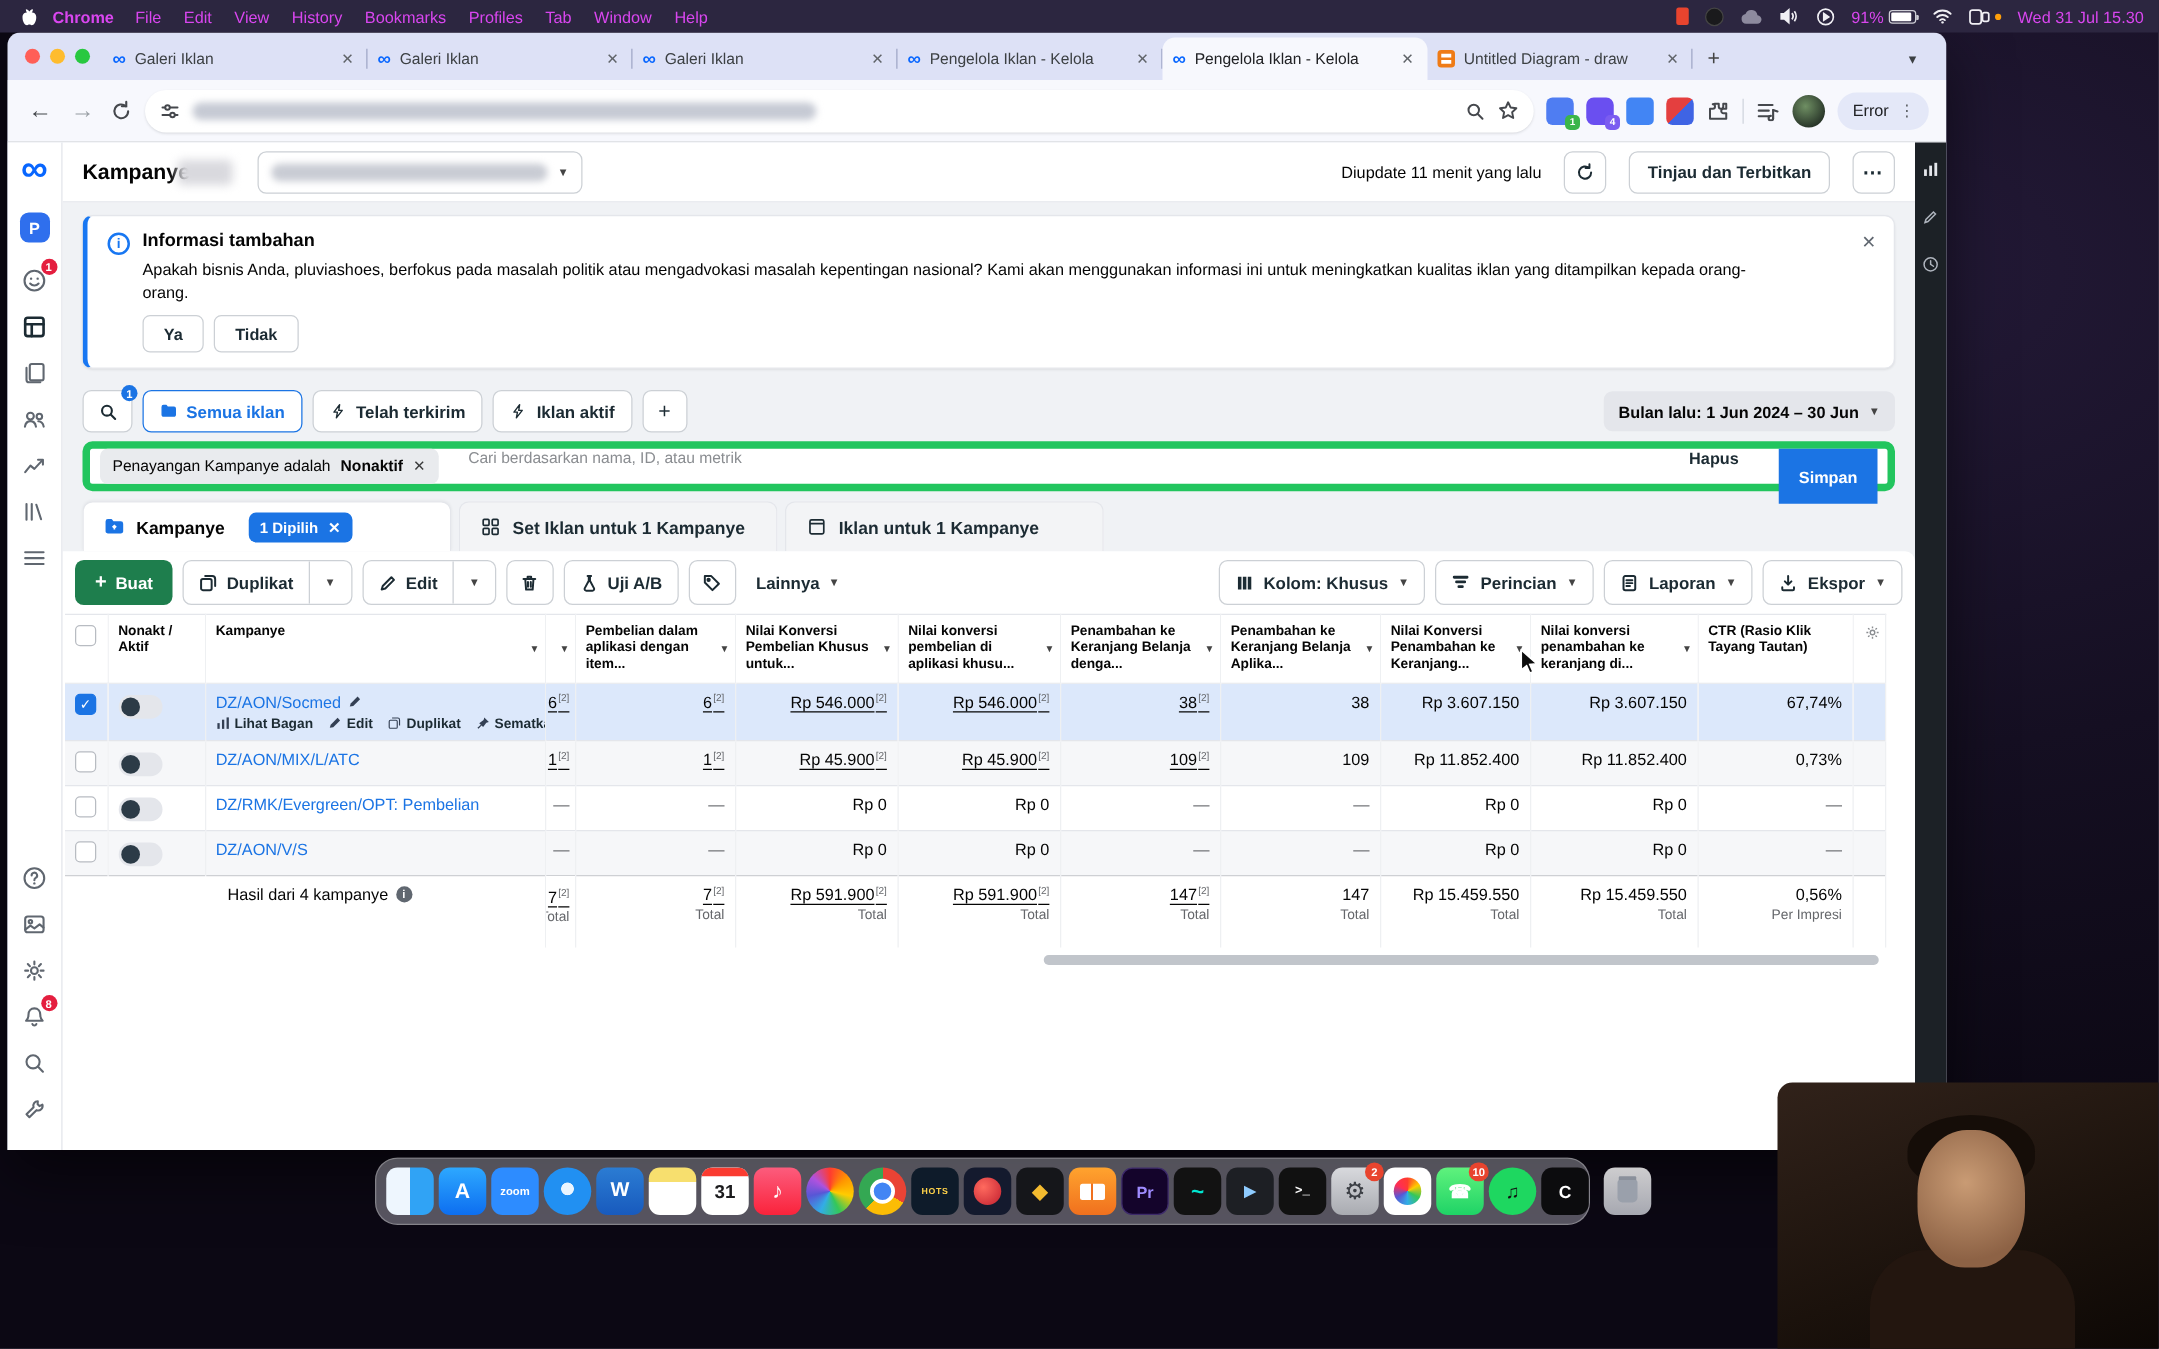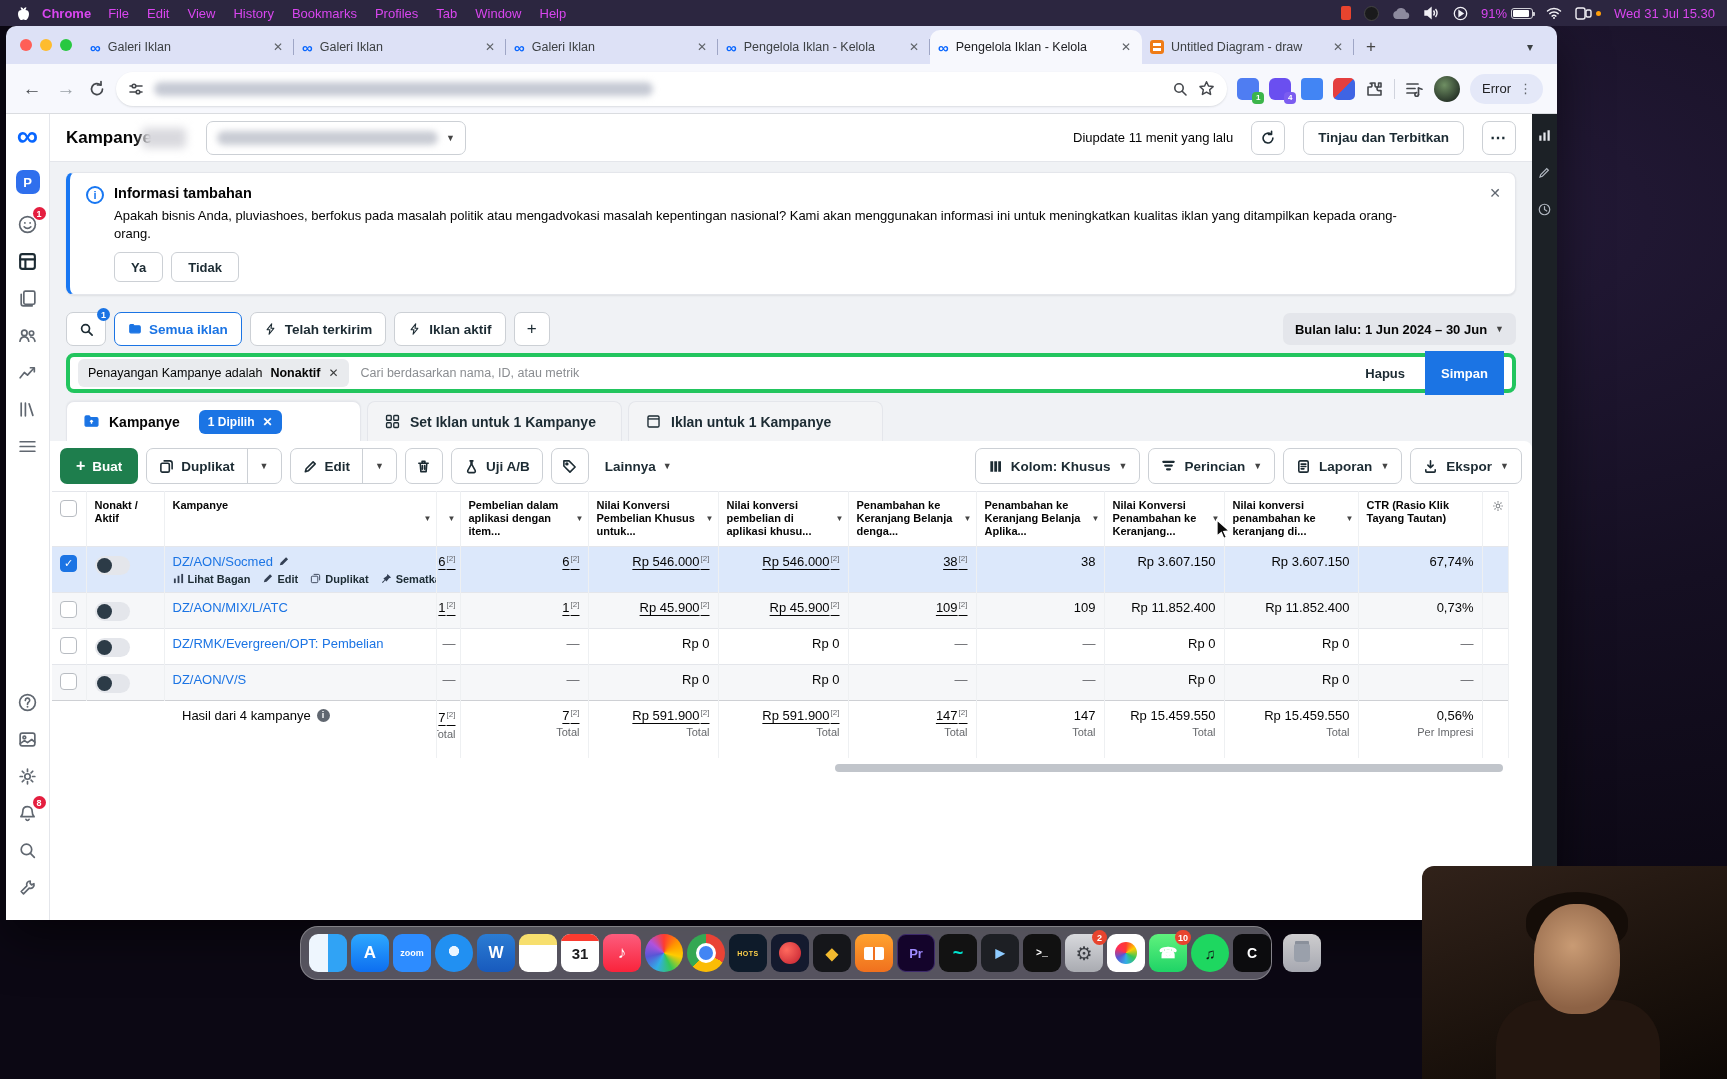--- a/index.html
+++ b/index.html
@@ -99,21 +99,21 @@
   .fsearch{width:40px;height:34px;background:#fff;border:1px solid #ccd0d5;border-radius:7px;display:flex;align-items:center;justify-content:center;position:relative}
   .fsearch svg{width:15px;height:15px;fill:none;stroke:#1c2b33;stroke-width:1.8;stroke-linecap:round}
   .fsearch .sbadge{top:-5px;right:-5px;background:#1b74e4}
   .fchip{height:34px;background:#fff;border:1px solid #ccd0d5;border-radius:7px;display:flex;align-items:center;gap:7px;padding:0 13px;font-size:13.5px;font-weight:600;color:#1c2b33}
   .fchip svg{width:14px;height:14px;fill:none;stroke:#1c2b33;stroke-width:1.6;stroke-linejoin:round}
   .fchip.active{border:1.5px solid #1b74e4;color:#1b74e4}
   .fchip.active svg{stroke:#1b74e4;fill:#1b74e4}
   .fplus{width:36px;height:34px;background:#fff;border:1px solid #ccd0d5;border-radius:7px;display:flex;align-items:center;justify-content:center;font-size:17px;color:#1c2b33}
   .datechip{margin-left:auto;height:32px;background:#e4e6eb;border-radius:7px;display:flex;align-items:center;gap:8px;padding:0 12px;font-size:13px;font-weight:600;color:#050505}
 
-  .srow{margin:2px 16px 8px;height:40px;background:#fff;border:4px solid #22c55e;border-radius:8px;display:flex;align-items:center;gap:12px;padding:0 8px}
+  .srow{margin:2px 16px 8px;height:40px;background:#fff;border:6px solid #22c55e;border-radius:8px;display:flex;align-items:flex-start;gap:24px;padding:0 8px}
   .filterchip{height:28px;background:#e9ebee;border-radius:6px;display:flex;align-items:center;gap:8px;padding:0 10px;font-size:12.5px;color:#050505}
   .filterchip b{font-weight:700}
   .fc-x{font-size:12px;color:#3a3b3c}
   .srow-ph{flex:1;font-size:12.5px;color:#8a8d91}
   .hapus{font-size:13px;font-weight:600;color:#1c2b33;padding:0 8px}
   .simpan{height:44px;background:#1b74e4;color:#fff;border-radius:0;font-size:13px;font-weight:700;display:flex;align-items:center;padding:0 16px}
 
   .ltabs{display:flex;align-items:flex-end;gap:6px;padding:0 16px;height:40px}
   .ltab{height:40px;display:flex;align-items:center;gap:9px;padding:0 16px;border-radius:8px 8px 0 0;background:#f3f4f6;border:1px solid #e4e6eb;border-bottom:none;font-size:14px;font-weight:700;color:#1c2b33;min-width:255px}
   .ltab.active{background:#fff;color:#050505;box-shadow:0 -1px 2px rgba(0,0,0,.04)}

